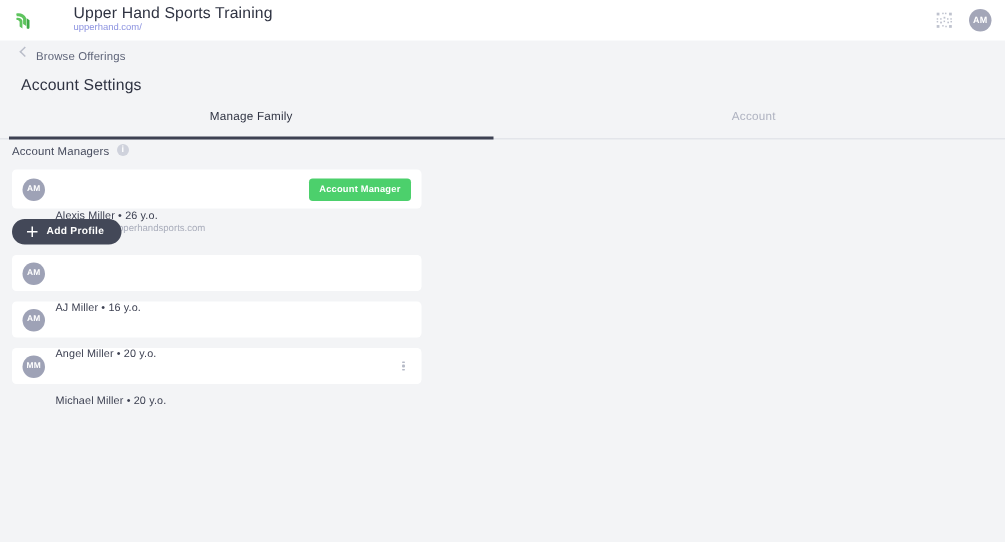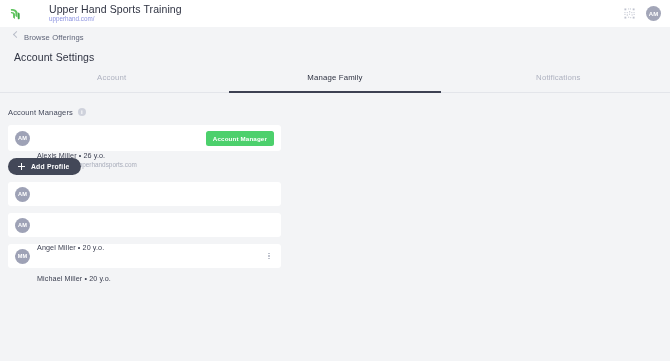--- a/index.html
+++ b/index.html
@@ -130,21 +130,20 @@
   }
 
   
   .section { padding-left: 8px; }
 
   .section-head {
     display: flex;
     align-items: center;
     gap: 5px;
     height: 14px;
-    margin-top: 12px;
     padding-left: 0;
   }
   .section-title {
     font-size: 7.6px;
     color: #454a5c;
     letter-spacing: .1px;
   }
   .info-icon {
     width: 8px; height: 8px;
     border-radius: 50%;
@@ -304,28 +303,25 @@
 <div class="page">
 
   <div class="breadcrumb">
     <span class="chev-left"></span>
     <span class="breadcrumb-label">Browse Offerings</span>
   </div>
 
   <div class="page-title">Account Settings</div>
 
   <div class="tabs">
+    <div class="tab active">
+      <span>Manage Family</span>
+    </div>
     <div class="tab">
       <span>Account</span>
-    </div>
-    <div class="tab active">
-      <span>Manage Family</span>
-    </div>
-    <div class="tab">
-      <span>Notifications</span>
     </div>
   </div>
 
   <div class="section">
     <div class="section-head">
       <span class="section-title">Account Managers</span>
       <span class="info-icon">i</span>
     </div>
 
     <div class="card manager">
@@ -340,20 +336,23 @@
 
   <div class="section">
 
     <button class="add-profile">
       <span class="plus-icon"></span>
       <span class="add-profile-label">Add Profile</span>
     </button>
 
     <div class="card member">
       <span class="avatar">AM</span>
+      <div class="person">
+        <div class="person-name">AJ Miller • 16 y.o.</div>
+      </div>
     </div>
 
     <div class="card member">
       <span class="avatar">AM</span>
       <div class="person">
         <div class="person-name">Angel Miller • 20 y.o.</div>
       </div>
     </div>
 
     <div class="card member">

